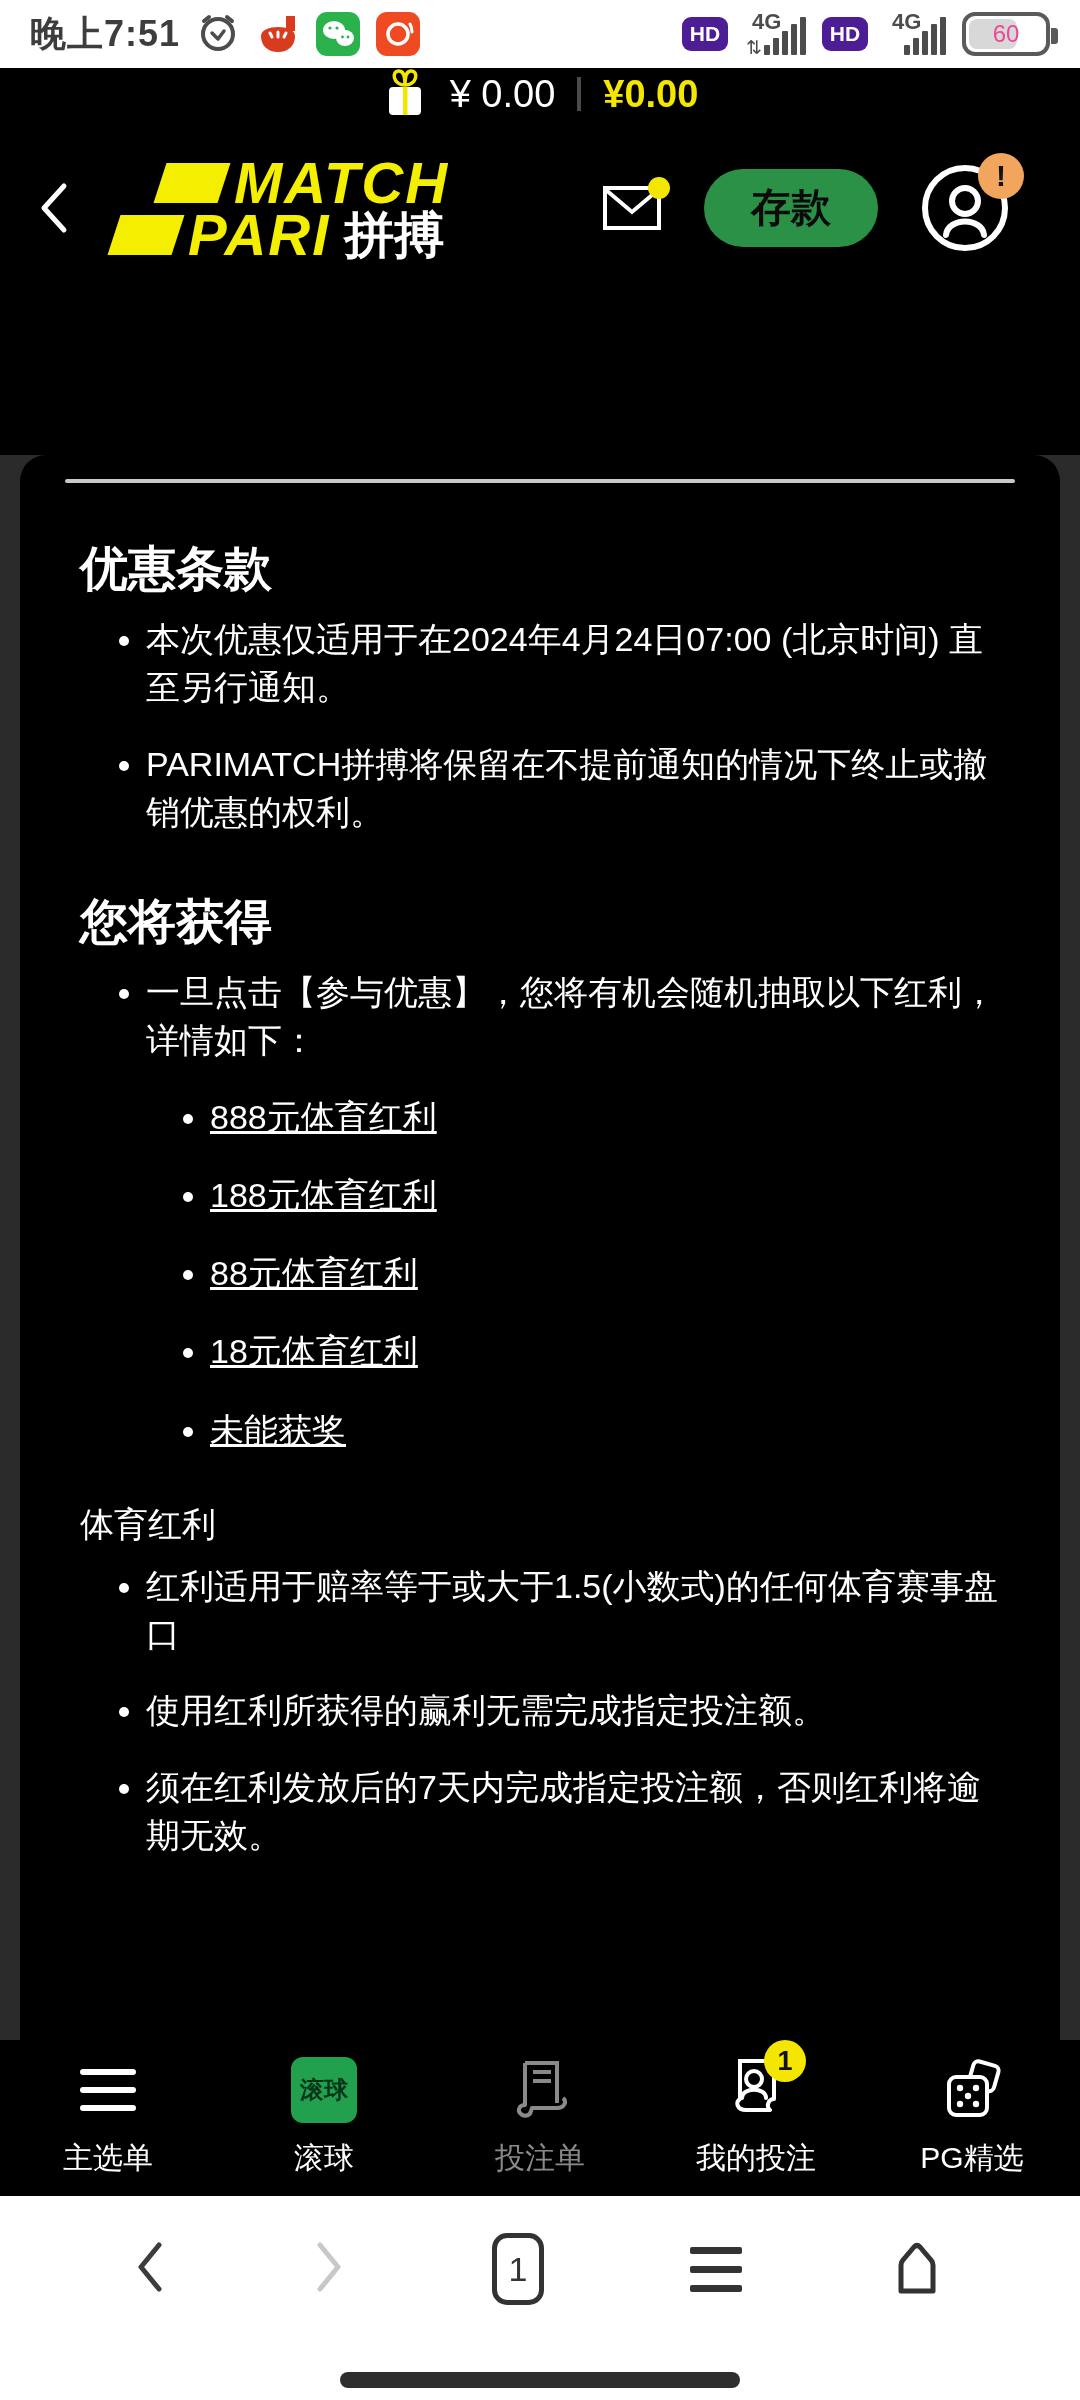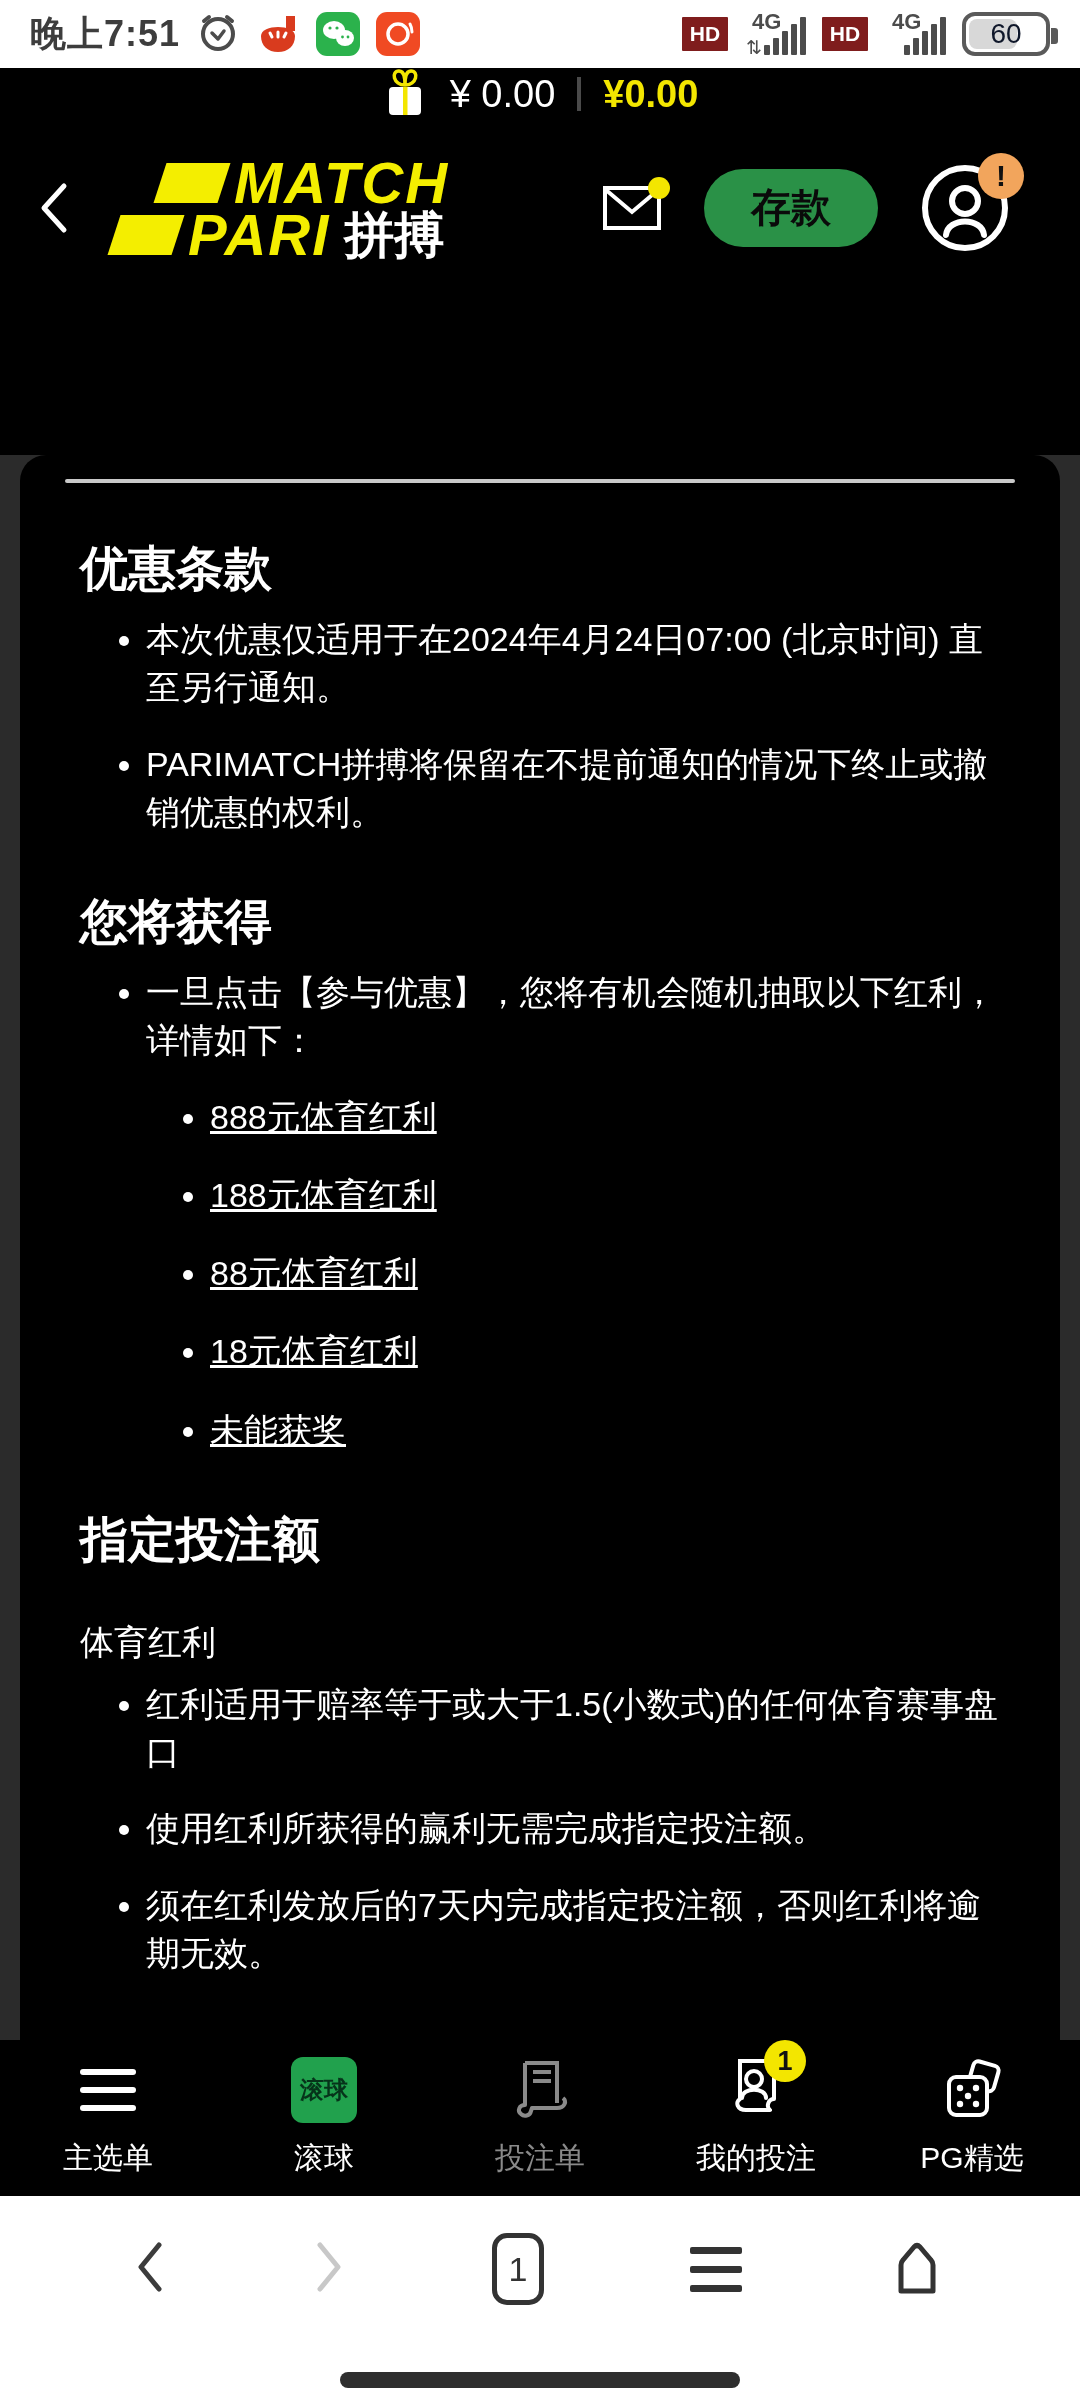--- a/index.html
+++ b/index.html
@@ -9,31 +9,31 @@
 
   
   #status-bar { position:absolute; top:0; left:0; width:1080px; height:68px; background:#ffffff;
     display:flex; align-items:center; justify-content:space-between; padding:0 30px; }
   .sb-left, .sb-right { display:flex; align-items:center; gap:16px; }
   .sb-time { font-size:36px; font-weight:700; color:#3d3d3d; letter-spacing:1px; }
   .sb-appicon { width:44px; height:44px; border-radius:11px; position:relative; overflow:visible; }
   .icon-red-app { background:transparent; }
   .icon-wechat { background:#2bb24c; }
   .icon-camera { background:#f04a23; }
-  .hd-chip { width:46px; height:34px; background:#7f1d1d; border-radius:1px; color:#fff;
+  .hd-chip { width:46px; height:34px; background:#4c1d95; border-radius:9px; color:#fff;
     font-size:21px; font-weight:700; display:flex; align-items:center; justify-content:center; }
   .signal { position:relative; width:62px; height:46px; }
   .signal .net { position:absolute; top:-2px; left:8px; font-size:22px; font-weight:700; color:#4c4c4c; }
   .signal .bars { position:absolute; right:0; bottom:2px; display:flex; align-items:flex-end; gap:3px; }
   .signal .bars i { display:block; width:6px; background:#4c4c4c; border-radius:1px; }
   .signal .arrows { position:absolute; left:2px; bottom:0; font-size:19px; color:#4c4c4c; line-height:1; }
   .battery { position:relative; width:88px; height:44px; border:4px solid #5a5a5a; border-radius:13px; }
   .battery .fill { position:absolute; left:3px; top:3px; bottom:3px; width:48px; background:#d8d8d8; border-radius:8px; }
   .battery .pct { position:absolute; inset:0; display:flex; align-items:center; justify-content:center;
-    font-size:28px; color:#0f172a; }
+    font-size:24px; color:#ec4899; }
   .battery::after { content:""; position:absolute; right:-12px; top:12px; width:7px; height:16px;
     background:#5a5a5a; border-radius:0 3px 3px 0; }
 
   
   #balance-bar { position:absolute; top:68px; left:0; width:1080px; height:52px; background:#000;
     display:flex; align-items:center; justify-content:center; gap:22px; }
   .bal-white { color:#fff; font-size:38px; }
   .bal-sep { width:4px; height:34px; background:#4a4a4a; }
   .bal-yellow { color:#f3e600; font-size:38px; font-weight:700; }
 
@@ -233,21 +233,20 @@
             <span>一旦点击【参与优惠】，您将有机会随机抽取以下红利，详情如下：</span>
             <ul>
               <li>888元体育红利</li>
               <li>188元体育红利</li>
               <li>88元体育红利</li>
               <li>18元体育红利</li>
               <li>未能获奖</li>
             </ul>
           </li>
         </ul>
-        <h2>指定投注额</h2>
         <p class="intro">体育红利</p>
         <ul class="terms">
           <li>红利适用于赔率等于或大于1.5(小数式)的任何体育赛事盘口</li>
           <li>使用红利所获得的赢利无需完成指定投注额。</li>
           <li>须在红利发放后的7天内完成指定投注额，否则红利将逾期无效。</li>
         </ul>
 
       </div>
     </div>
   </div>

